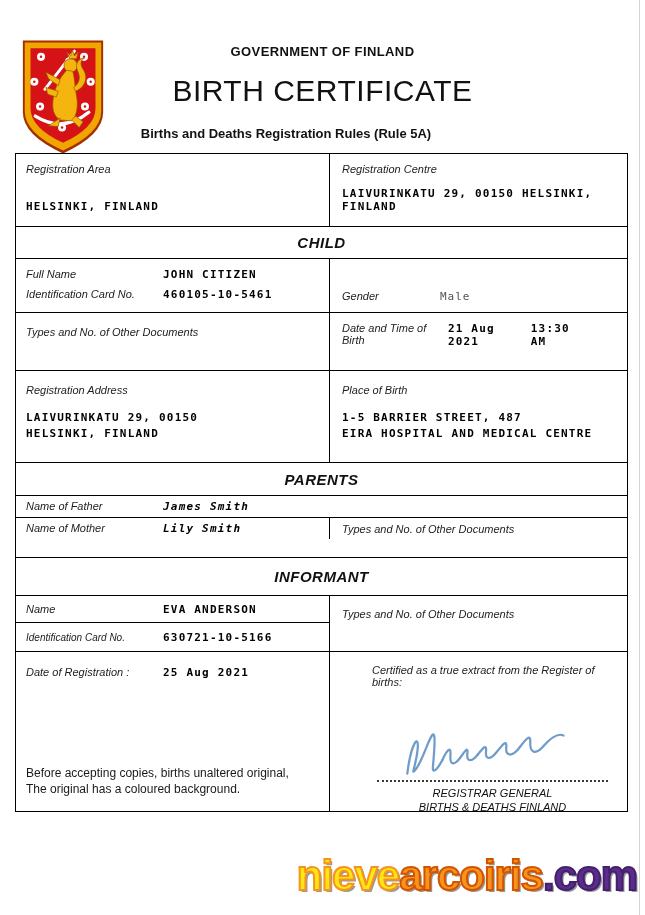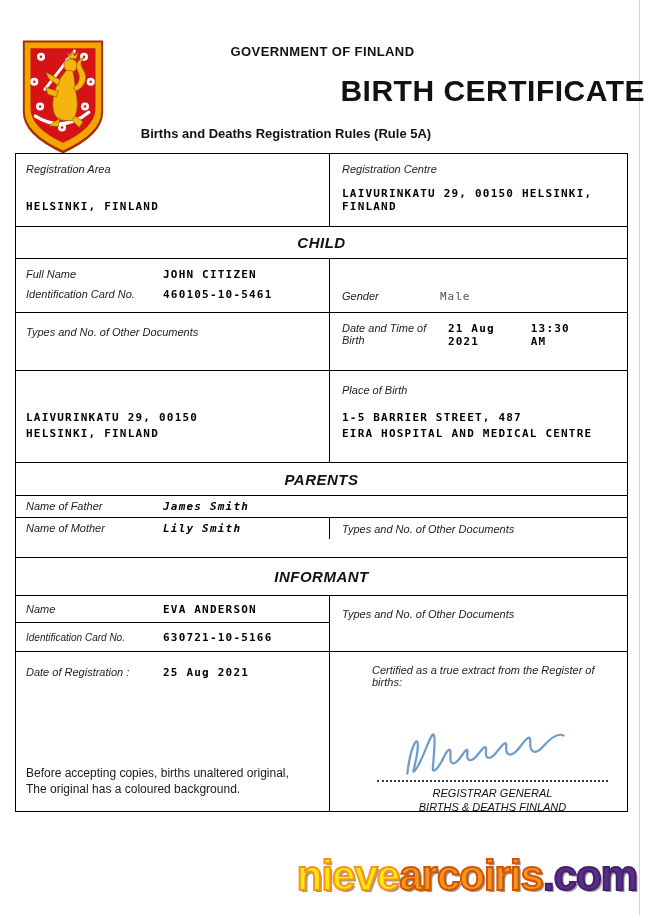--- a/index.html
+++ b/index.html
@@ -8,22 +8,22 @@
   .page { position:relative; width:645px; height:915px; background:#fff; }
 
   
   .scan-edge { position:absolute; top:0; right:5px; width:1px; height:100%;
                background:#c9c9c9; opacity:.8; }
 
   
   .crest { position:absolute; left:20px; top:37px; width:86px; height:120px; }
   .hdr-gov   { position:absolute; top:44px;  left:0; width:645px; text-align:center;
                font-weight:bold; font-size:13px; letter-spacing:.4px; }
-  .hdr-title { position:absolute; top:74px;  left:0; width:645px; text-align:right;
-               font-weight:bold; font-size:30px; letter-spacing:.5px; }
+  .hdr-title { position:absolute; top:74px;  left:0; width:645px; text-align:center;
+               font-weight:normal; font-size:30px; letter-spacing:.5px; }
   .hdr-sub   { position:absolute; top:126px; left:0; width:572px; text-align:center;
                font-weight:bold; font-size:13px; }
 
   
   .tbl { position:absolute; left:15px; top:153px; width:613px; border:1px solid #000; }
   .row { display:flex; border-top:1px solid #000; }
   .row:first-child { border-top:none; }
   .cell { position:relative; }
   .cl { width:314px; border-right:1px solid #000; }
   .cr { flex:1; }
@@ -192,20 +192,21 @@
         <span class="lbl">Date and Time of Birth</span>
         <div class="dob-line">
           <span class="val">21 Aug 2021</span>
           <span class="val">13:30 AM</span>
         </div>
       </div>
     </div>
 
     <div class="row r-addr">
       <div class="cell cl">
+        <span class="lbl">Registration Address</span>
         <div class="addr-lines">
           <div class="val">LAIVURINKATU 29, 00150</div>
           <div class="val">HELSINKI, FINLAND</div>
         </div>
       </div>
       <div class="cell cr">
         <span class="lbl">Place of Birth</span>
         <div class="addr-lines">
           <div class="val">1-5 BARRIER STREET, 487</div>
           <div class="val">EIRA HOSPITAL AND MEDICAL CENTRE</div>

